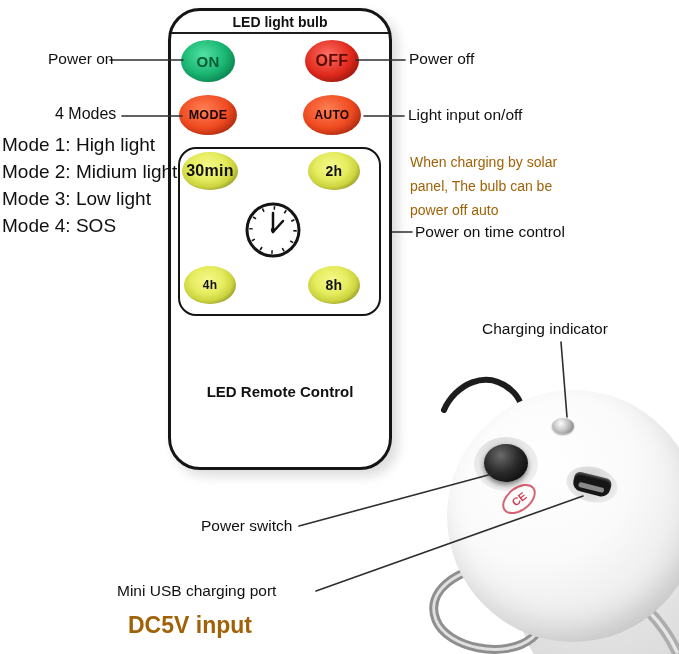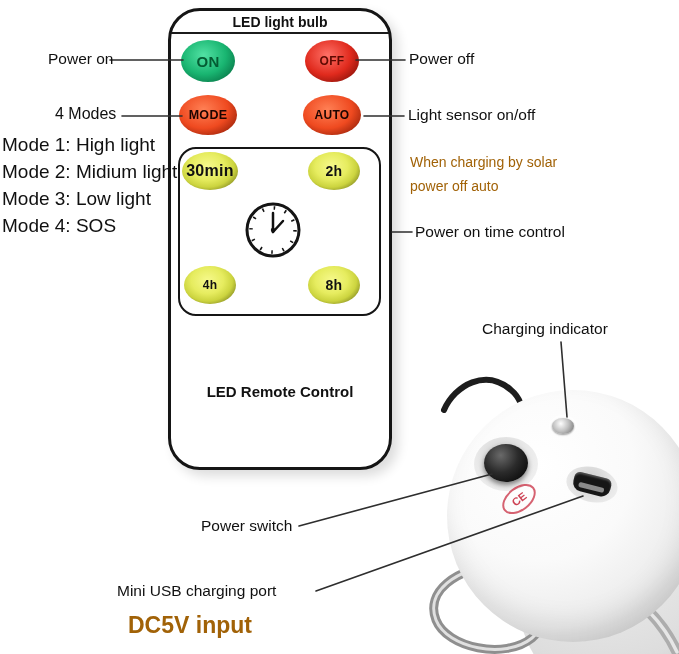--- a/index.html
+++ b/index.html
@@ -72,21 +72,21 @@
     position:absolute;top:3px;left:0;right:0;text-align:center;
     font-size:14px;font-weight:700;color:#111;padding-bottom:2px;
     border-bottom:2px solid #1b1b1b;
   }
   .btn{
     position:absolute;border-radius:50%;display:flex;align-items:center;justify-content:center;
     font-weight:700;color:#111;letter-spacing:.3px;
   }
   .btn-on{left:10px;top:29px;width:54px;height:42px;font-size:15px;color:#045c33;
     background:radial-gradient(ellipse at 42% 36%, #52e2a4 0%, #19b571 50%, #03613a 96%);}
-  .btn-off{left:134px;top:29px;width:54px;height:42px;font-size:12px;color:#5e0a02;
+  .btn-off{left:134px;top:29px;width:54px;height:42px;font-size:16px;color:#5e0a02;
     background:radial-gradient(ellipse at 42% 36%, #ff7167 0%, #e02a1d 52%, #6f0a03 96%);}
   .btn-mode{left:8px;top:84px;width:58px;height:40px;font-size:12.5px;color:#1d0400;
     background:radial-gradient(ellipse at 42% 36%, #ff8055 0%, #ef4a20 52%, #7e1503 96%);}
   .btn-auto{left:132px;top:84px;width:58px;height:40px;font-size:12px;color:#1d0400;
     background:radial-gradient(ellipse at 42% 36%, #ff8055 0%, #ef4a20 52%, #7e1503 96%);}
   .timer-panel{
     position:absolute;left:7px;top:136px;width:199px;height:165px;
     border:2.5px solid #151515;border-radius:18px;
   }
   .btn-t{background:radial-gradient(ellipse at 45% 38%, #f6f98c 0%, #e6ec5f 40%, #ccd43f 62%, #4e520e 97%);}
@@ -186,24 +186,25 @@
   <div class="lab l-power-off">Power off</div>
   <div class="lab l-modes">4 Modes</div>
 
   <div class="mode-list">
     <div>Mode 1: High light</div>
     <div>Mode 2: Midium light</div>
     <div>Mode 3: Low light</div>
     <div>Mode 4: SOS</div>
   </div>
 
-  <div class="lab l-sensor">Light sensor on/off</div>
+  <div class="lab l-sensor">Light input on/off</div>
 
   <div class="sensor-note">
     <div>When charging by solar</div>
+    <div>panel, The bulb can be</div>
     <div>power off auto</div>
   </div>
 
   <div class="lab l-time">Power on time control</div>
   <div class="lab l-charge">Charging indicator</div>
   <div class="lab l-switch">Power switch</div>
   <div class="lab l-usb">Mini USB charging port</div>
   <div class="lab l-dc">DC5V input</div>
 
 </div>

